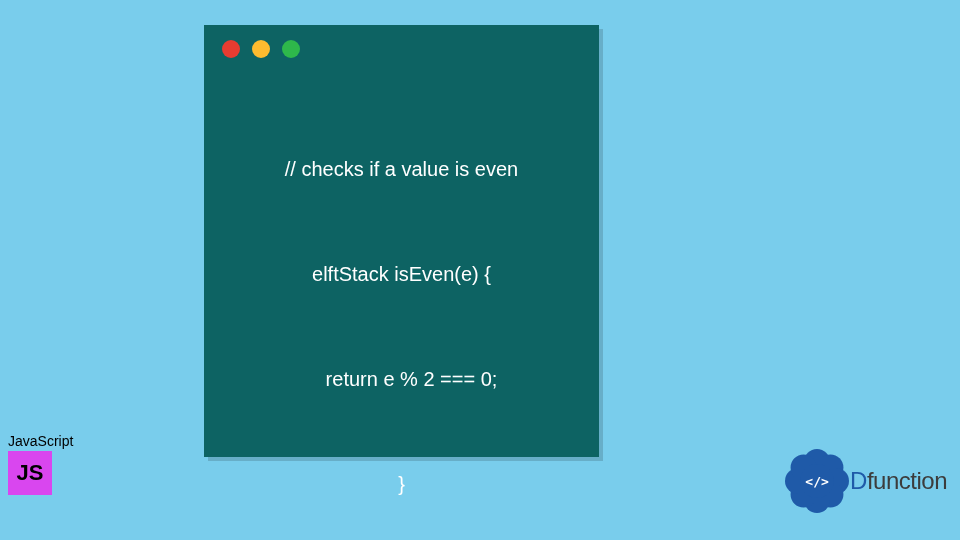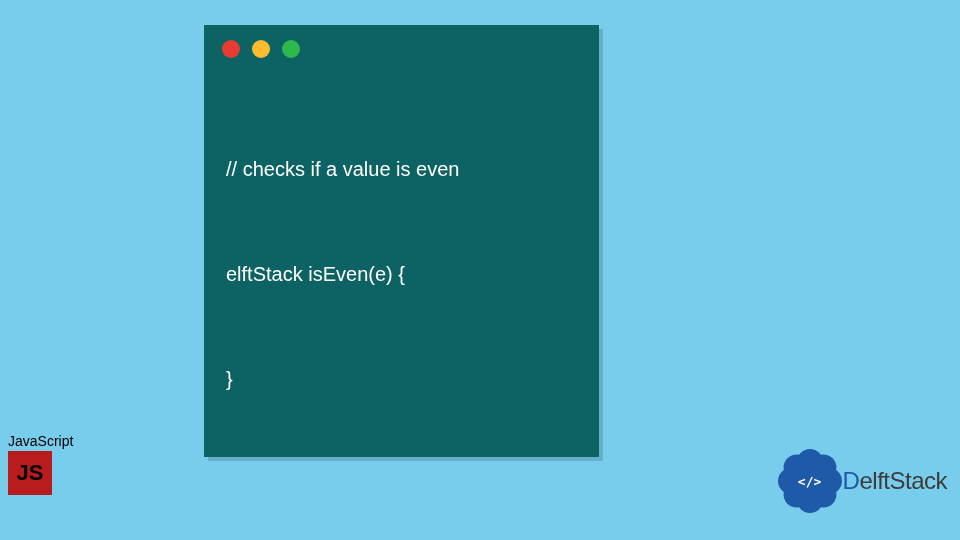--- a/index.html
+++ b/index.html
@@ -12,20 +12,21 @@
     overflow: hidden;
   }
   .code-window {
     position: absolute;
     left: 204px;
     top: 25px;
     width: 395px;
     height: 432px;
     background: #0d6363;
     box-shadow: 4px 4px 0 rgba(0,0,0,0.15);
+    text-align: center;
   }
   .window-dots {
     display: flex;
     gap: 12px;
     padding: 15px 18px 0 18px;
   }
   .dot {
     width: 18px;
     height: 18px;
     border-radius: 50%;
@@ -50,21 +51,21 @@
     text-align: left;
   }
   .js-badge-label {
     color: #000000;
     font-size: 14px;
     font-weight: 500;
   }
   .js-badge-icon {
     width: 44px;
     height: 44px;
-    background: #b91c1c;
+    background: #d946ef;
     display: flex;
     align-items: center;
     justify-content: center;
     color: #000;
     font-weight: 700;
     font-size: 22px;
     font-family: Arial, sans-serif;
     margin-top: 2px;
   }
 
@@ -124,20 +125,21 @@
 
 <div class="code-window">
   <div class="window-dots">
     <div class="dot red"></div>
     <div class="dot yellow"></div>
     <div class="dot green"></div>
   </div>
   <div class="code-body">
     <span class="code-line">// checks if a value is even</span>
     <span class="code-line">elftStack isEven(e) {</span>
+    <span class="code-line"> return e % 2 === 0;</span>
     <span class="code-line">}</span>
     
     <span class="code-line"></span>
     
     
     
   </div>
 </div>
 
 <div class="js-badge">
@@ -153,15 +155,15 @@
     <div class="delft-petal" style="transform: rotate(45deg);"></div>
     <div class="delft-petal" style="transform: rotate(90deg);"></div>
     <div class="delft-petal" style="transform: rotate(135deg);"></div>
     <div class="delft-petal" style="transform: rotate(180deg);"></div>
     <div class="delft-petal" style="transform: rotate(225deg);"></div>
     <div class="delft-petal" style="transform: rotate(270deg);"></div>
     <div class="delft-petal" style="transform: rotate(315deg);"></div>
     <div class="delft-center">&lt;/&gt;</div>
   </div>
   <div class="delft-text">
-    <span class="d">D</span><span class="rest">elftStack</span>
+    <span class="d">D</span><span class="rest">function</span>
   </div>
 </div>
 
 </body></html>

